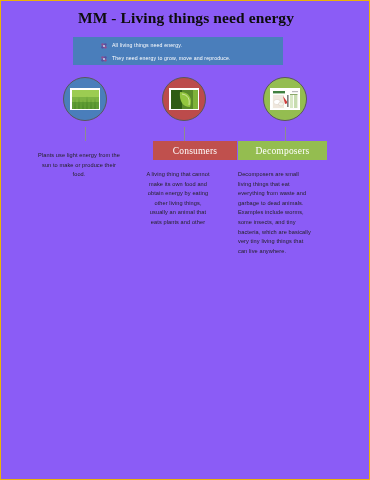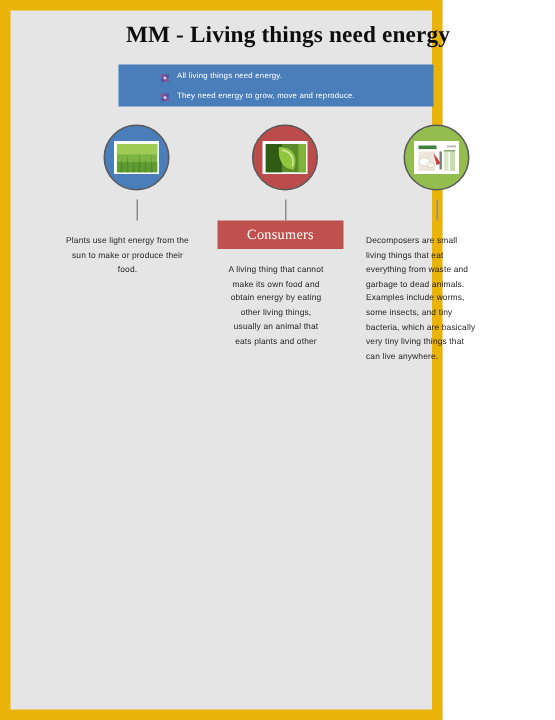--- a/index.html
+++ b/index.html
@@ -11,24 +11,24 @@
     width: 370px;
     height: 480px;
     position: relative;
     overflow: hidden;
     font-family: "Liberation Sans", sans-serif;
     color: #1a1a1a;
   }
   #page {
     position: absolute;
     left: 0; top: 0;
-    width: 295px;
+    width: 370px;
     height: 480px;
-    background: #e5e5e5;
-    border: 7px solid #eab308;
+    background: #8b5cf6;
+    border: 1px solid #eab308;
     box-sizing: border-box;
   }
 
   
   #title {
     position: absolute;
     left: 0; top: 8px;
     width: 370px;
     text-align: center;
     font-family: "Liberation Serif", serif;
@@ -138,21 +138,21 @@
     color: #ffffff;
     letter-spacing: 0.2px;
   }
   #bar-producers {
     left: 4px; width: 79px;
     background: #4a7ebb;
     border-top-left-radius: 9.5px;
     border-bottom-left-radius: 9.5px;
   }
   #bar-consumers {
-    left: 5px; width: 84px;
+    left: 19px; width: 84px;
     background: #c0504d;
   }
   #bar-decomposers {
     left: 5px; width: 89px;
     background: #94bd50;
   }
 
   
   .body-text {
     font-size: 5.6px;
@@ -281,17 +281,22 @@
             <rect x="18" y="4" width="3" height="14" fill="#d8e8c4"></rect>
             <rect x="22" y="4" width="3.4" height="14" fill="#c7dcb0"></rect>
             <rect x="18" y="4" width="7.4" height="1" fill="#8aa86a"></rect>
           </svg>
         </span>
       </div>
     </div>
 
     <div class="connector" id="conn-decomposers"></div>
 
+    <div class="label-row">
+      <div class="label-bar" id="bar-decomposers">
+        <span>Decomposers</span>
+      </div>
+    </div>
 
     <div class="body-text" id="text-decomposers">Decomposers are small living things that eat everything from waste and garbage to dead animals. Examples include worms, some insects, and tiny bacteria, which are basically very tiny living things that can live anywhere.</div>
   </div>
 
 </div>
 
 </body></html>

